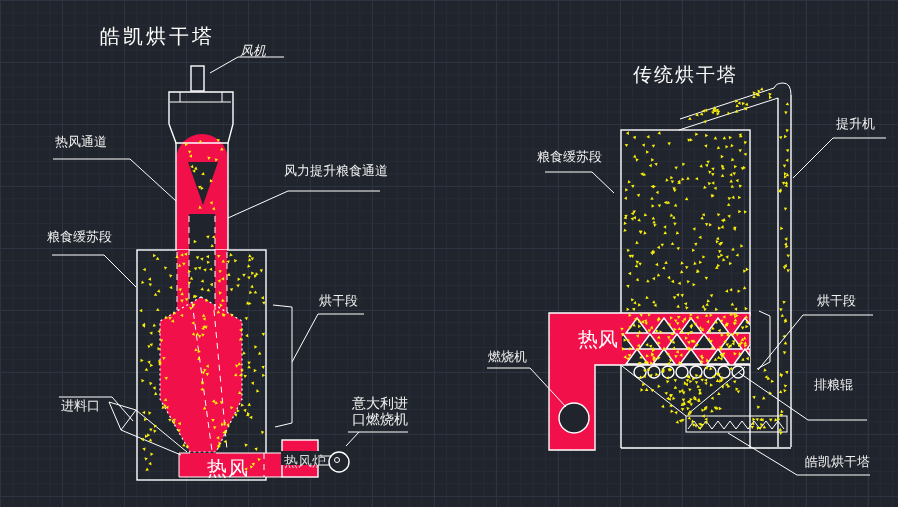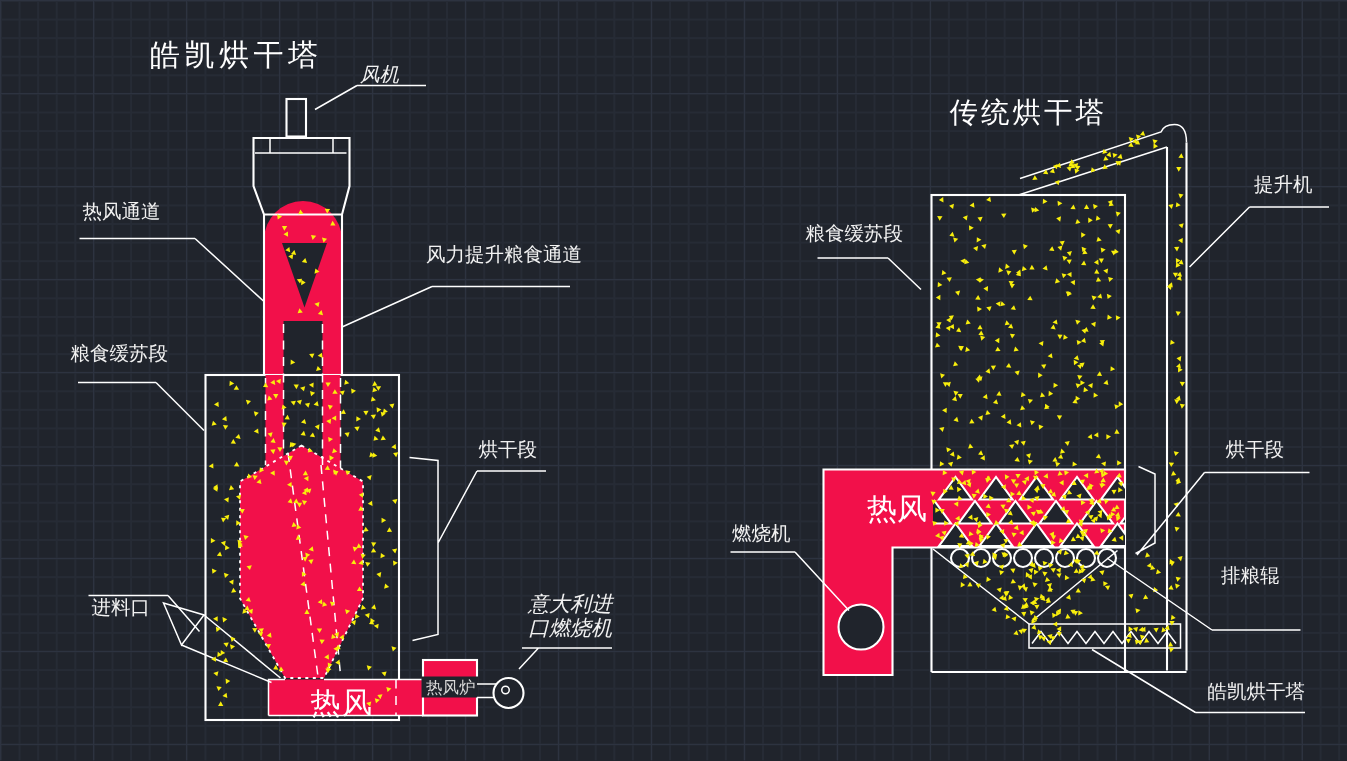--- a/index.html
+++ b/index.html
@@ -21,21 +21,21 @@
   svg{position:absolute;left:0;top:0;}
   .stroke{stroke:var(--line);stroke-width:1.4;}
   .thin{stroke-width:1;}
   .fill-red{fill:var(--red);}
   .fill-bg{fill:var(--bg);}
   .nofill{fill:none;}
   .stroke-dashed{stroke:var(--line);stroke-width:1;stroke-dasharray:6 5;fill:none;}
   .stroke-dotted{stroke:var(--line);stroke-width:1.2;stroke-dasharray:2 3;}
   .leader{stroke:var(--line);stroke-width:1;fill:none;}
   .lbl{position:absolute;color:var(--label);font-size:13px;white-space:nowrap;line-height:1.15;}
-  .lbl-sm{font-size:11px;color:#d8d8d8;}
+  .lbl-sm{font-size:14px;color:#d8d8d8;}
   .lbl-md{font-size:14px;}
   .on-red{color:#ffffff;font-size:20px;letter-spacing:1px;}
   .title{position:absolute;color:#ffffff;font-size:20px;letter-spacing:3px;white-space:nowrap;}
   .title-r{font-size:19px;letter-spacing:2px;}
 </style>
 </head>
 <body>
 
 <div id="canvas">
 
@@ -948,21 +948,21 @@
   <div class="title title-r" style="left:633px;top:62px;">传统烘干塔</div>
 
   <div class="lbl" style="left:240px;top:44px;font-style:italic;">风机</div>
   <div class="lbl" style="left:55px;top:135px;">热风通道</div>
   <div class="lbl" style="left:284px;top:164px;text-align:center;">风力提升粮食通道</div>
   <div class="lbl" style="left:47px;top:230px;">粮食缓苏段</div>
   <div class="lbl" style="left:319px;top:294px;">烘干段</div>
   <div class="lbl" style="left:61px;top:375px;margin-top:24px;">进料口</div>
   <div class="lbl on-red" style="left:207px;top:457px;">热风</div>
   <div class="lbl lbl-sm" style="left:284px;top:453px;">热风炉</div>
-  <div class="lbl lbl-md" style="left:352px;top:395px;font-style:italic;">
+  <div class="lbl lbl-md" style="left:352px;top:395px;">
     <div>意大利进</div>
     <div>口燃烧机</div>
   </div>
 
   <div class="lbl" style="left:836px;top:117px;">提升机</div>
   <div class="lbl" style="left:537px;top:150px;">粮食缓苏段</div>
   <div class="lbl" style="left:817px;top:294px;">烘干段</div>
   <div class="lbl on-red" style="left:578px;top:328px;letter-spacing:0;">热风</div>
   <div class="lbl" style="left:488px;top:350px;">燃烧机</div>
   <div class="lbl" style="left:814px;top:378px;">排粮辊</div>

